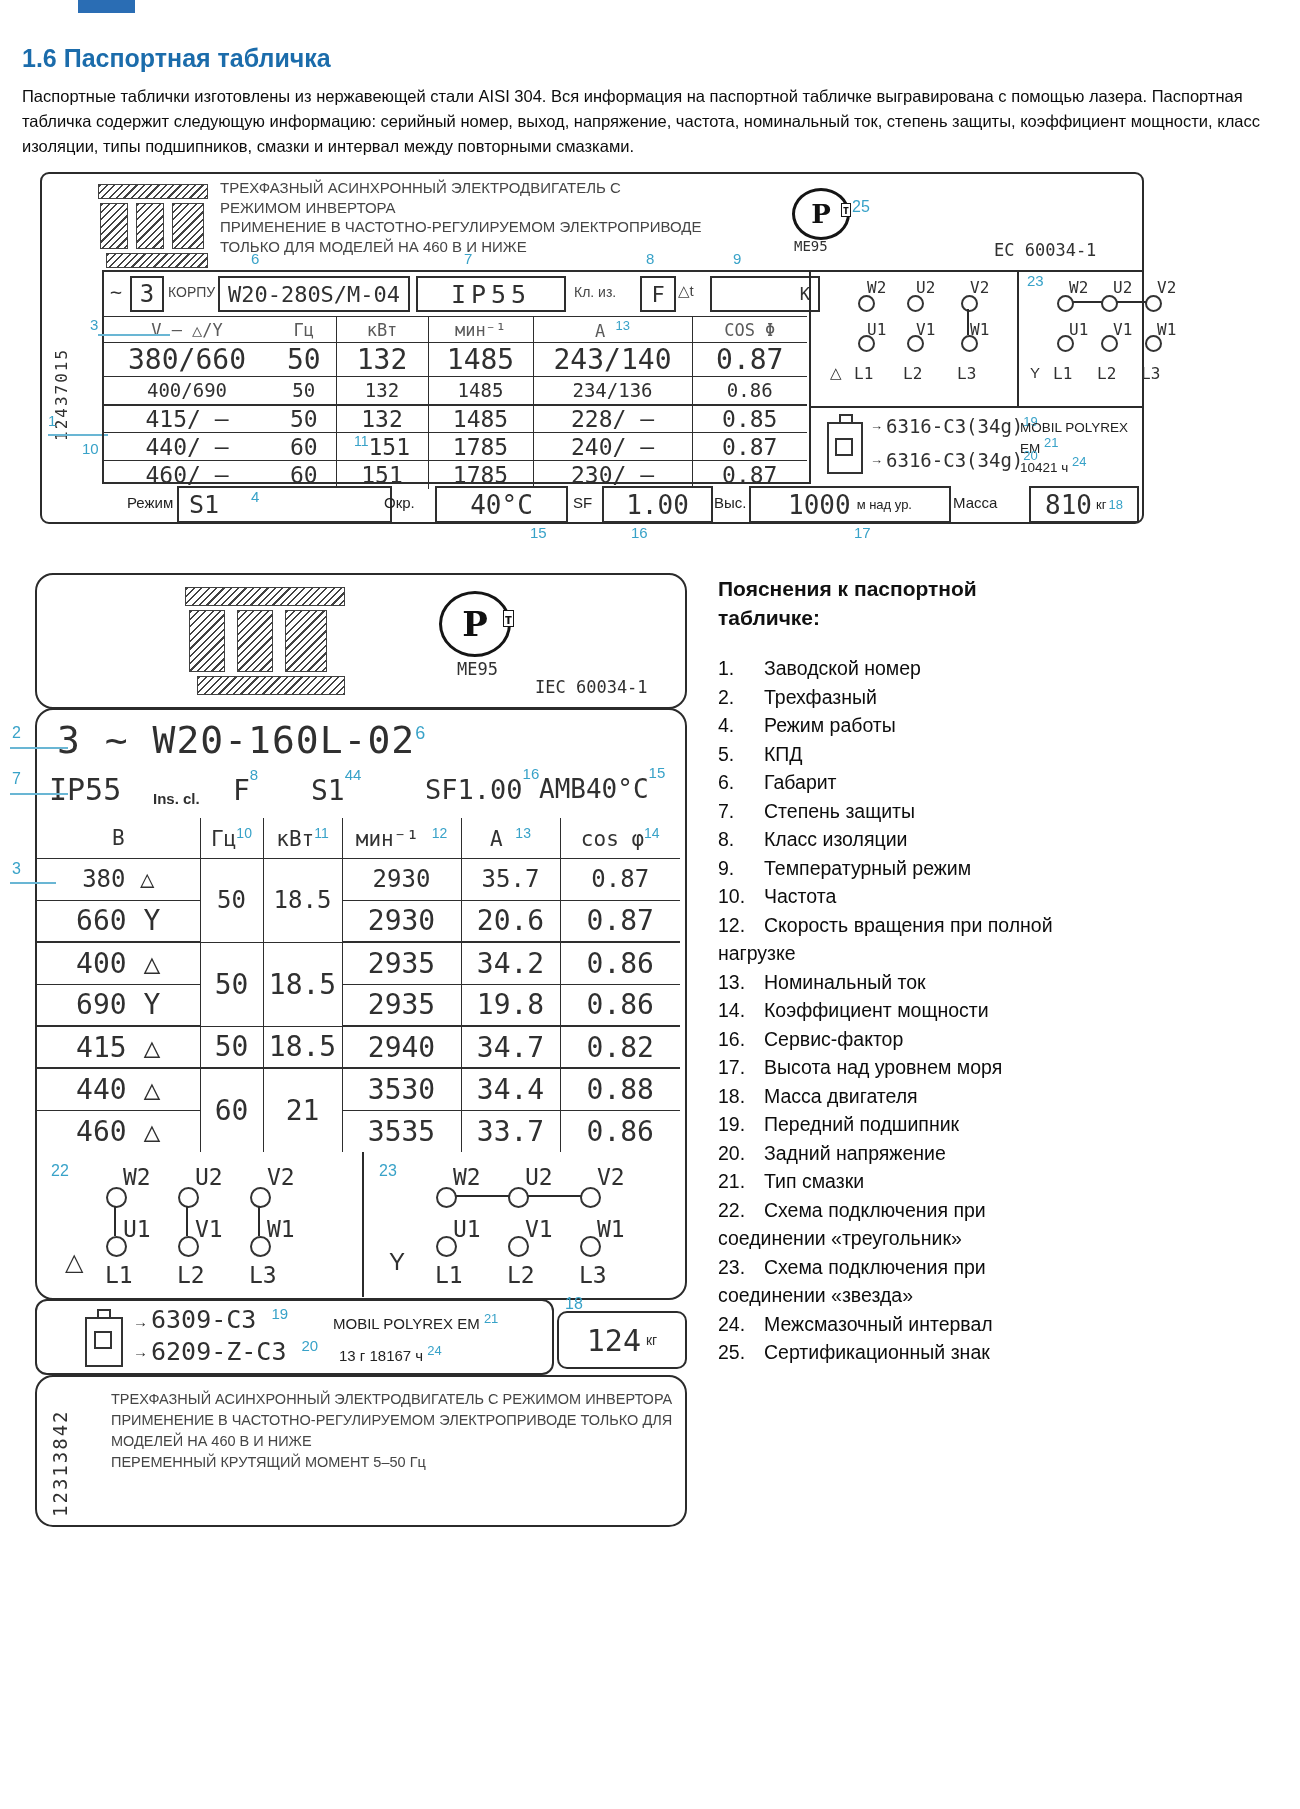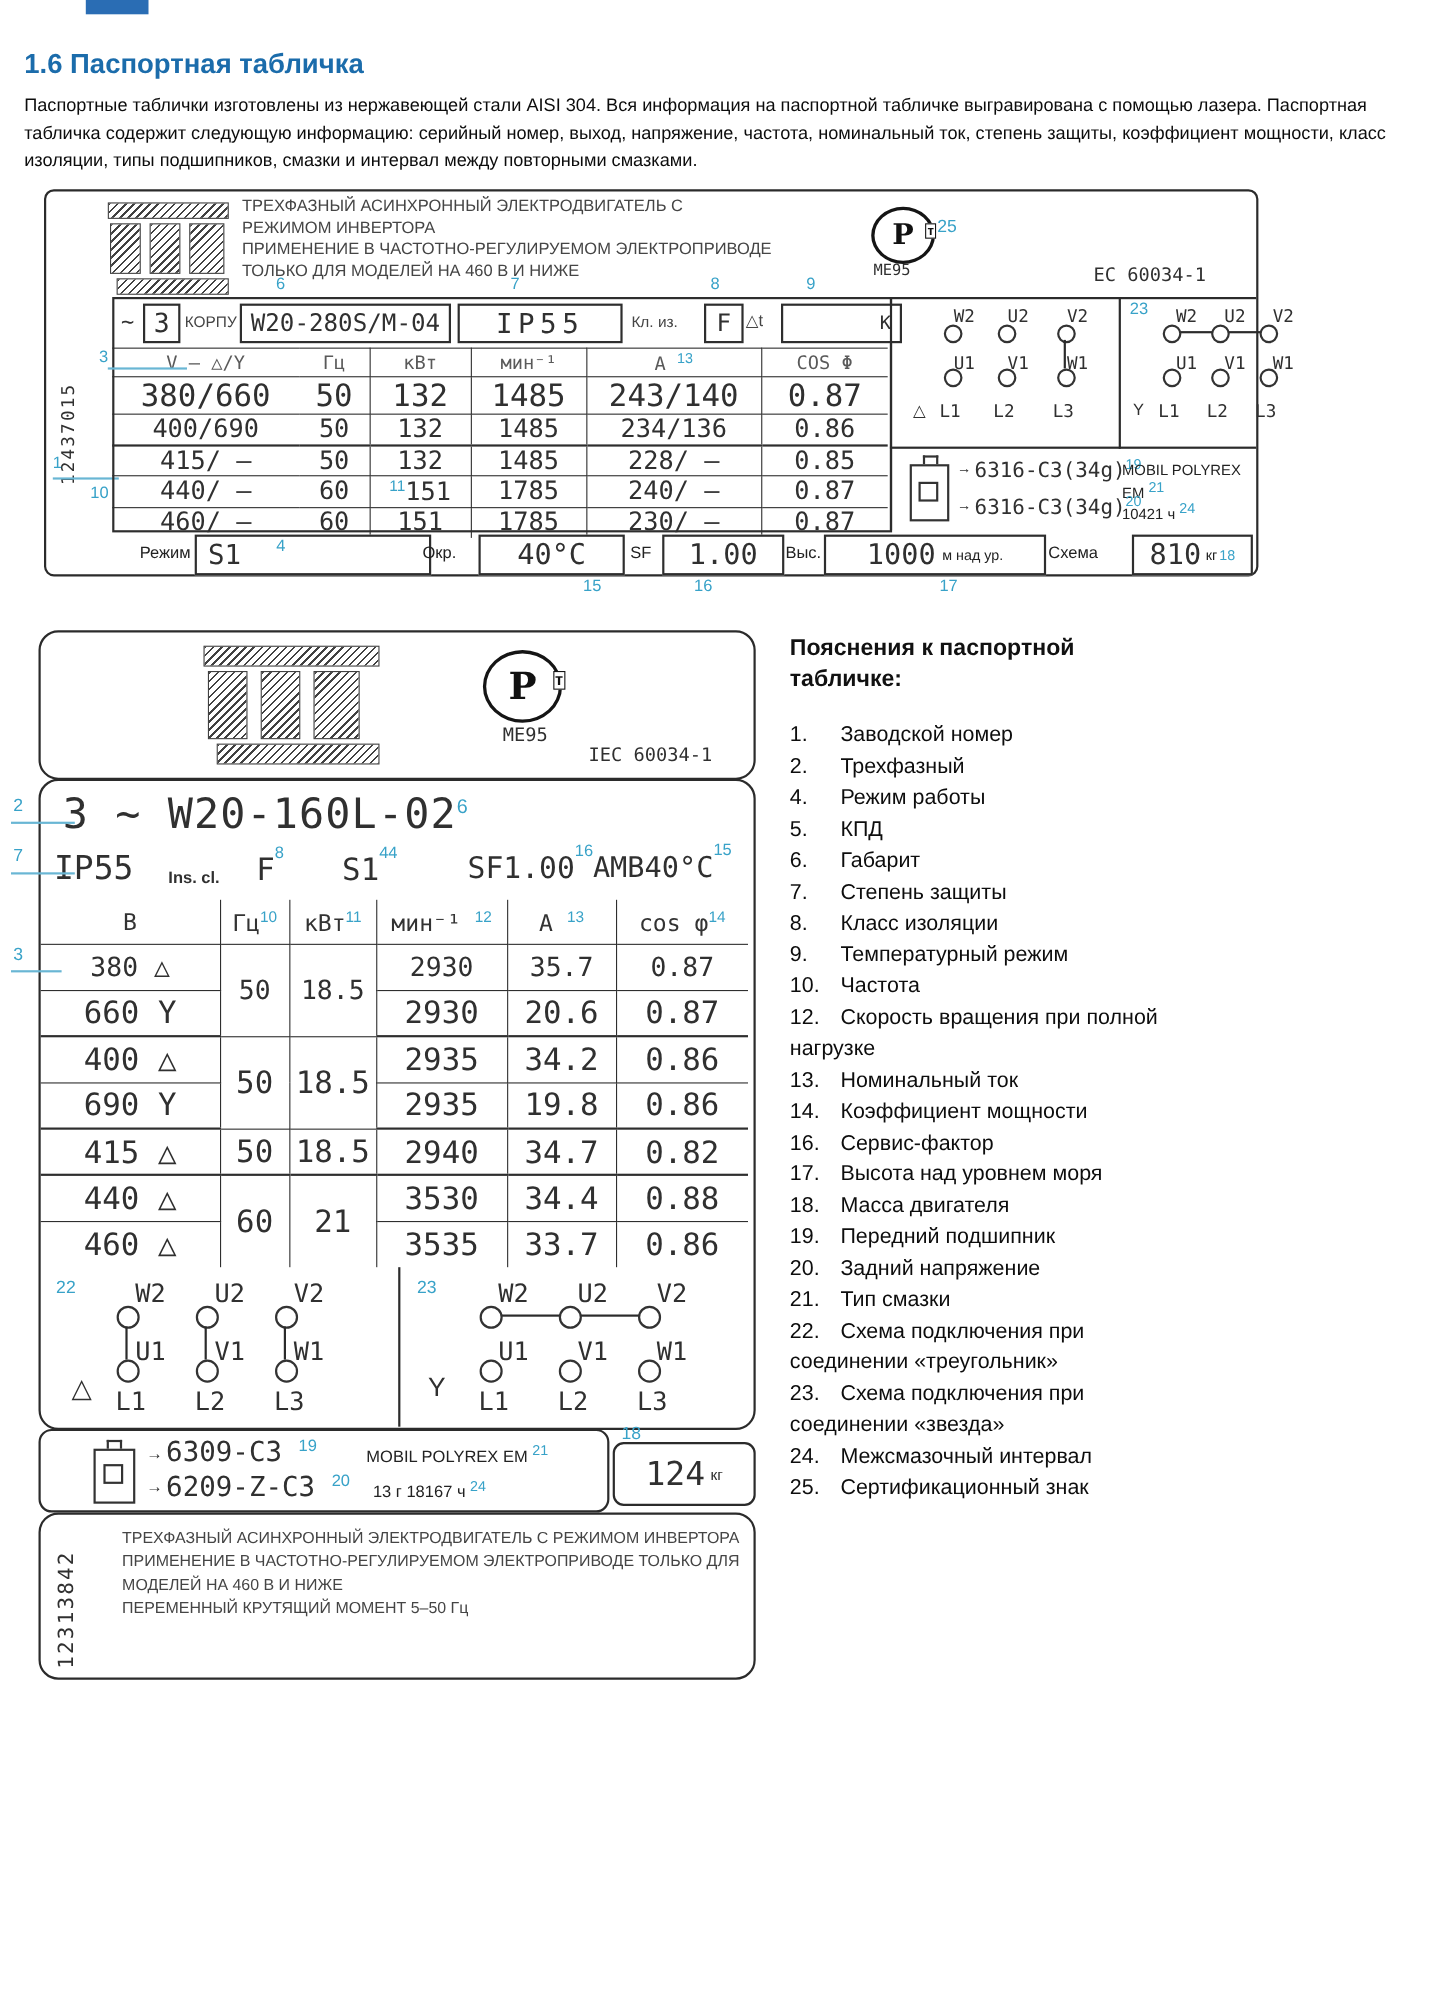--- a/index.html
+++ b/index.html
@@ -118,21 +118,21 @@
             <td style="border-right:0">COS Φ</td>
           </tr>
           <tr style="height:28px;font-size:28px" class="mono eng">
             <td style="border-left:0;border-right:0">380/660</td>
                 <td style="border-left:0">50</td>
             <td>132</td>
                 <td>1485</td>
                 <td>243/140</td>
                 <td style="border-right:0">0.87</td>
           </tr>
-          <tr style="height:28px;font-size:23px" class="mono eng">
+          <tr style="height:28px;font-size:19px" class="mono eng">
             <td style="border-left:0;border-right:0;border-bottom-width:2.5px">400/690</td>
                 <td style="border-left:0;border-bottom-width:2.5px">50</td>
             <td style="border-bottom-width:2.5px">132</td>
                 <td style="border-bottom-width:2.5px">1485</td>
                 <td style="border-bottom-width:2.5px">234/136</td>
                 <td style="border-right:0;border-bottom-width:2.5px">0.86</td>
           </tr>
           <tr style="height:28px;font-size:23px" class="mono eng">
             <td style="border-left:0;border-right:0">415/ –</td>
                 <td style="border-left:0">50</td>
@@ -231,21 +231,21 @@
       </div>
     <span class="a" style="left:531px;top:320px;font-size:15px;color:#222">SF</span>
     <div class="vbox c" style="left:560px;top:312px;width:107px;height:33px">
         <span class="mono eng" style="font-size:26px">1.00</span>
       </div>
     <span class="a" style="left:672px;top:320px;font-size:15px;color:#222">Выс.</span>
     <div class="vbox c" style="left:707px;top:312px;width:198px;height:33px">
       <span class="mono eng" style="font-size:26px">1000</span>
       <span style="font-size:13px;margin-left:6px;color:#222">м над ур.</span>
     </div>
-    <span class="a" style="left:911px;top:320px;font-size:15px;color:#222">Схема</span>
+    <span class="a" style="left:911px;top:320px;font-size:15px;color:#222">Масса</span>
     <div class="vbox c" style="left:987px;top:312px;width:106px;height:33px">
       <span class="mono eng" style="font-size:26px">810</span>
       <span style="font-size:13px;margin-left:4px;color:#222">кг</span>
       <sup class="co" style="margin-left:2px">18</sup>
     </div>
   </div>
 
   <span class="a co" style="left:530px;top:524px;font-size:15px">15</span>
   <span class="a co" style="left:631px;top:524px;font-size:15px">16</span>
   <span class="a co" style="left:854px;top:524px;font-size:15px">17</span>

